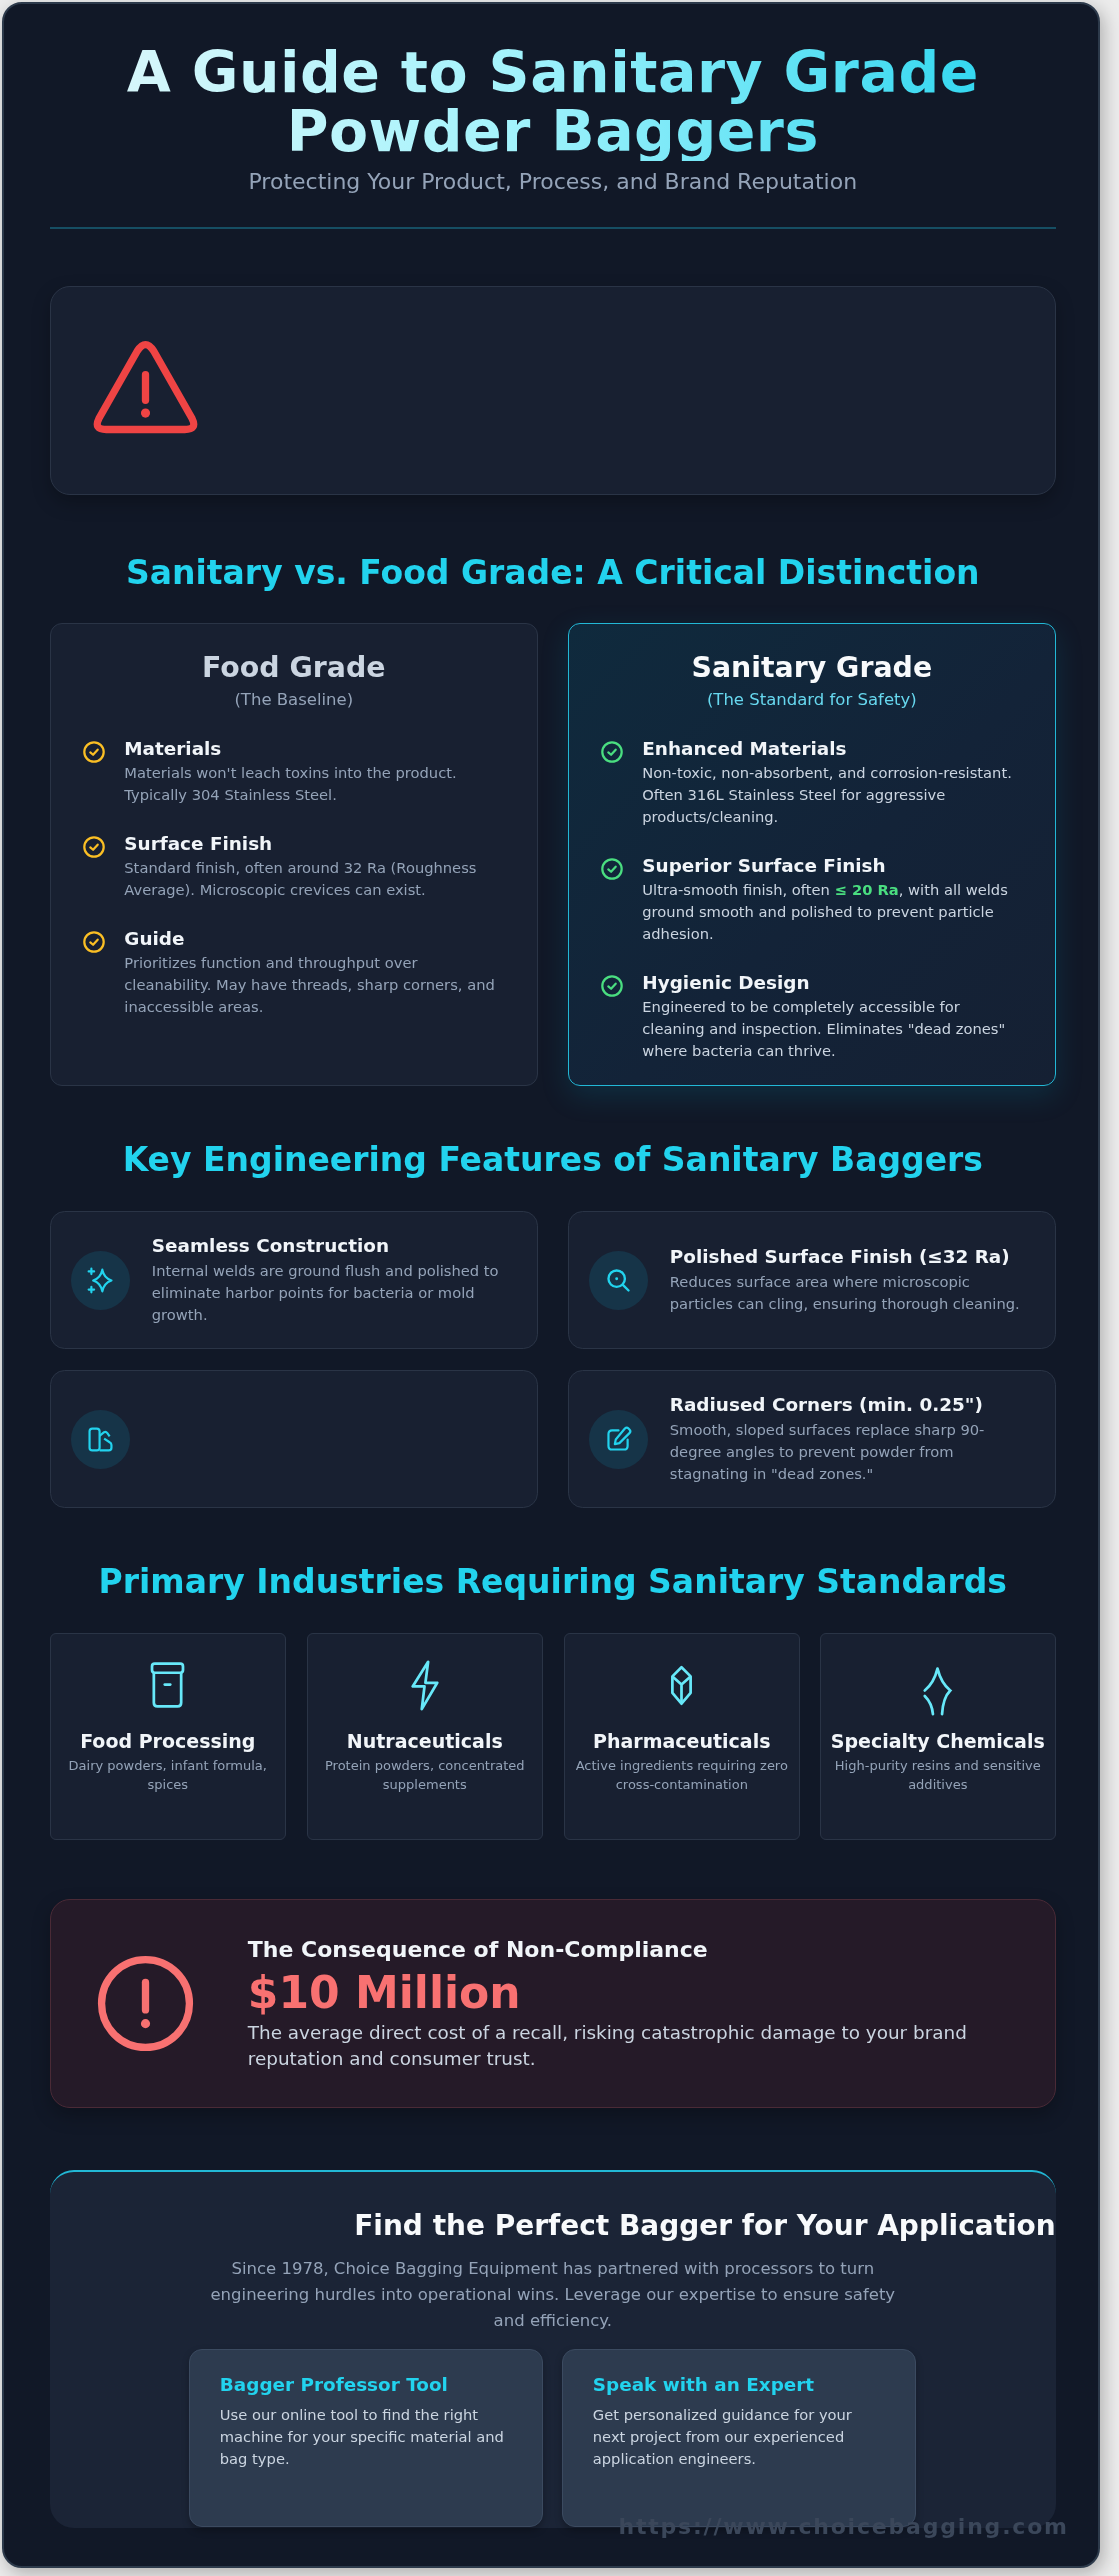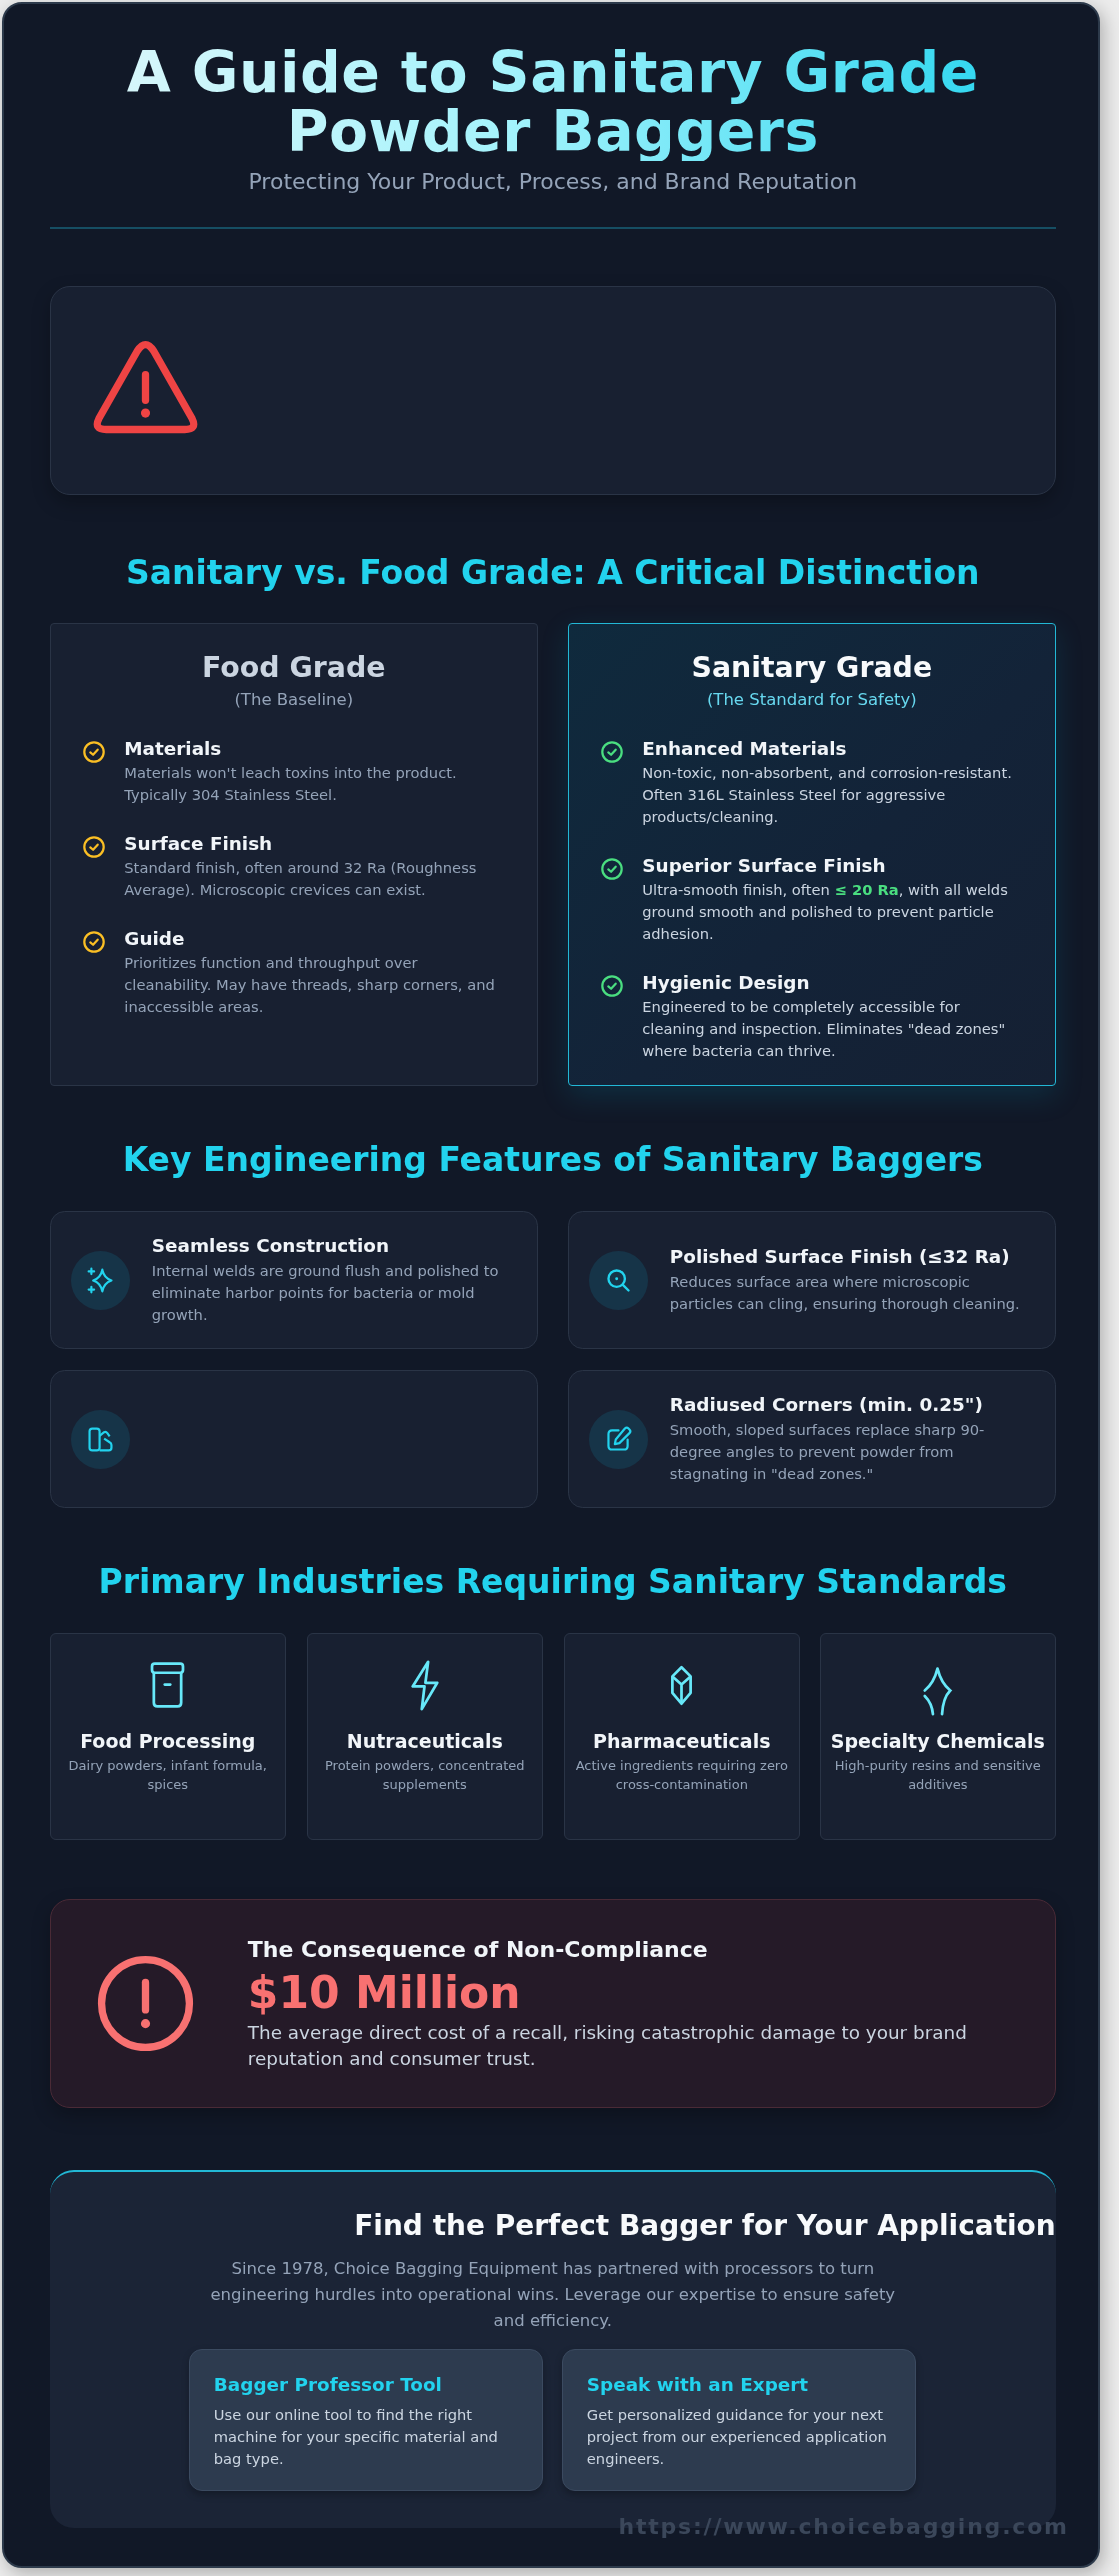--- a/index.html
+++ b/index.html
@@ -44,21 +44,21 @@
     .hl { color: #fca5a5; font-weight: bold; }
 
     
     .section-title {
       position: absolute; left: 0; width: 1006px; text-align: center;
       font-size: 33px; font-weight: bold; color: #22d3ee;
     }
 
     
     .cmp-card {
-      position: absolute; width: 488px; height: 463px; border-radius: 4px;
+      position: absolute; width: 488px; height: 463px; border-radius: 12px;
       border: 1.4px solid #2a3446; background: #182031; padding: 27.5px 31px 0 31px;
     }
     .cmp-card.san {
       border: 1.8px solid #22b8d6;
       background: linear-gradient(135deg, #0f2a3d 0%, #132338 55%, #152033 100%);
       box-shadow: 0 9.2px 27.5px rgba(8, 145, 178, 0.18);
     }
     .cmp-title { text-align: center; font-size: 28.4px; font-weight: bold; color: #cbd5e1; }
     .cmp-card.san .cmp-title { color: #f8fafc; }
     .cmp-sub { text-align: center; font-size: 16.5px; color: #94a3b8; margin-top: 5.5px; }
@@ -95,22 +95,22 @@
     .ind-body p { font-size: 13px; color: #94a3b8; line-height: 18.4px; margin-top: 3.7px; }
 
     
     .cta {
       position: absolute; left: 0; top: 2166px; width: 1006px; height: 358px; border-radius: 24px;
       background: #1b2436; border-top: 2.8px solid #22b8d6;
     }
     .cta-title { position: absolute; top: 37px; width: 100%; text-align: right; font-size: 28px; font-weight: bold; color: #f8fafc; }
     .cta-desc { position: absolute; top: 84px; left: 156px; right: 156px; text-align: center; font-size: 16.5px; line-height: 26px; color: #94a3b8; }
     .cta-card {
-      position: absolute; top: 177px; width: 354px; height: 142px; border-radius: 13px;
-      background: #2d3b4f; border: 0.9px solid #3b4a60; padding: 24px 24px;
+      position: absolute; top: 177px; width: 354px; height: 178px; border-radius: 13px;
+      background: #2d3b4f; border: 0.9px solid #3b4a60; padding: 24px 30px;
       box-shadow: 0 3.7px 7.3px rgba(0,0,0,0.25);
     }
     .cta-card h5 { font-size: 18.4px; font-weight: bold; color: #22d3ee; }
     .cta-card p { font-size: 14.7px; color: #cbd5e1; line-height: 22px; margin-top: 9.2px; }
 
     .watermark {
       position: absolute; right: 29px; top: 2510px; font-size: 22px; font-weight: bold;
       color: #3b475a; letter-spacing: 1.8px;
     }
   </style>

